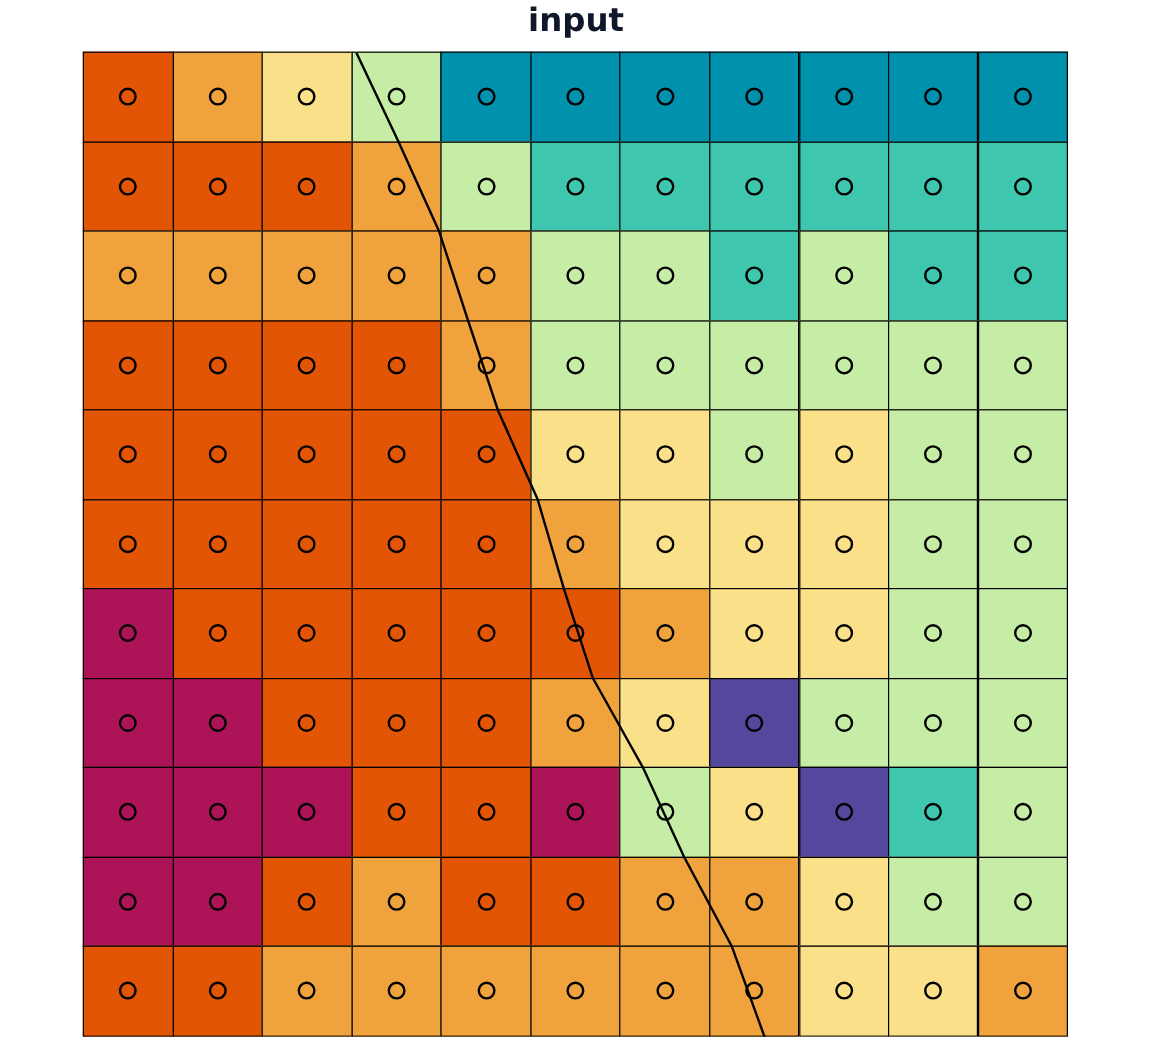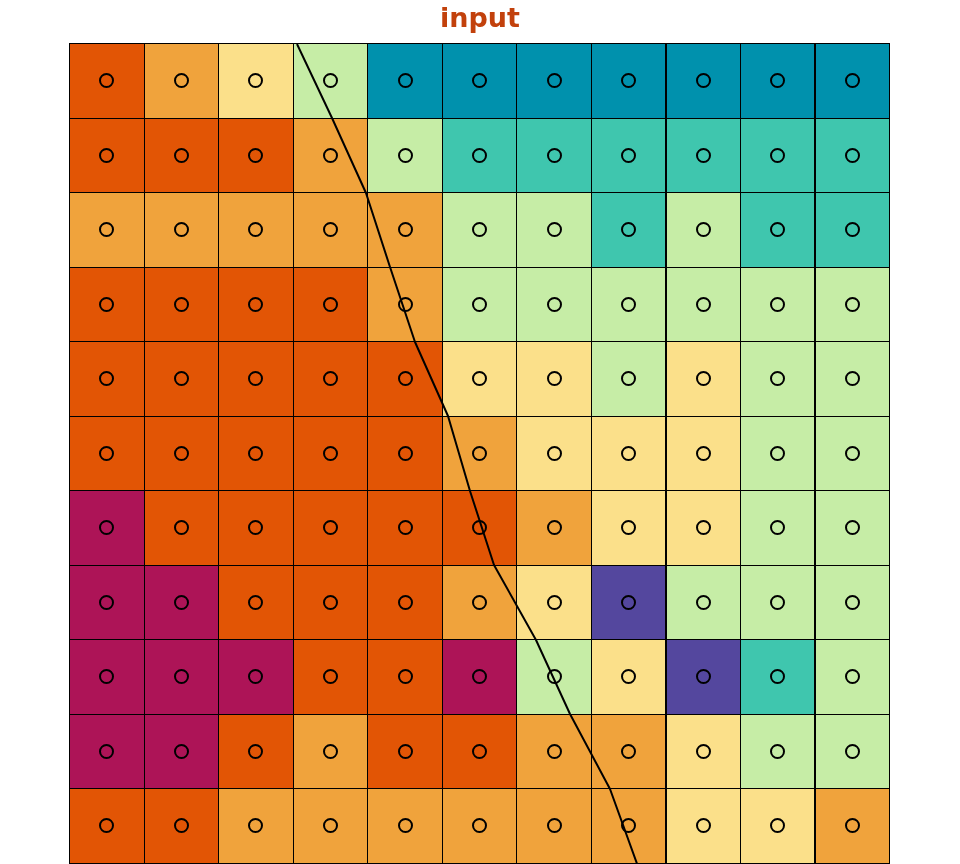--- a/index.html
+++ b/index.html
@@ -2,21 +2,21 @@
 <html><head>
 <meta charset="utf-8">
 <style>
   html,body{margin:0;padding:0;background:#ffffff;}
   body{width:960px;height:864px;overflow:hidden;font-family:"DejaVu Sans",sans-serif;}
   #stage{position:relative;width:960px;height:864px;background:#ffffff;}
   #title{
     position:absolute;left:0;top:2px;width:960px;
     text-align:center;
     font-family:"DejaVu Sans",sans-serif;
-    font-weight:bold;font-size:27px;color:#c2410c;
+    font-weight:bold;font-size:27px;color:#0f172a;
     letter-spacing:0px;
   }
   #grid-wrap{position:absolute;left:70px;top:44px;width:820px;height:828px;}
   #heatmap{
     position:absolute;left:0;top:0;width:820px;height:828px;
     display:grid;
     grid-template-columns:repeat(11,1fr);
     grid-template-rows:repeat(11,74.5px);
   }
   .cell{

